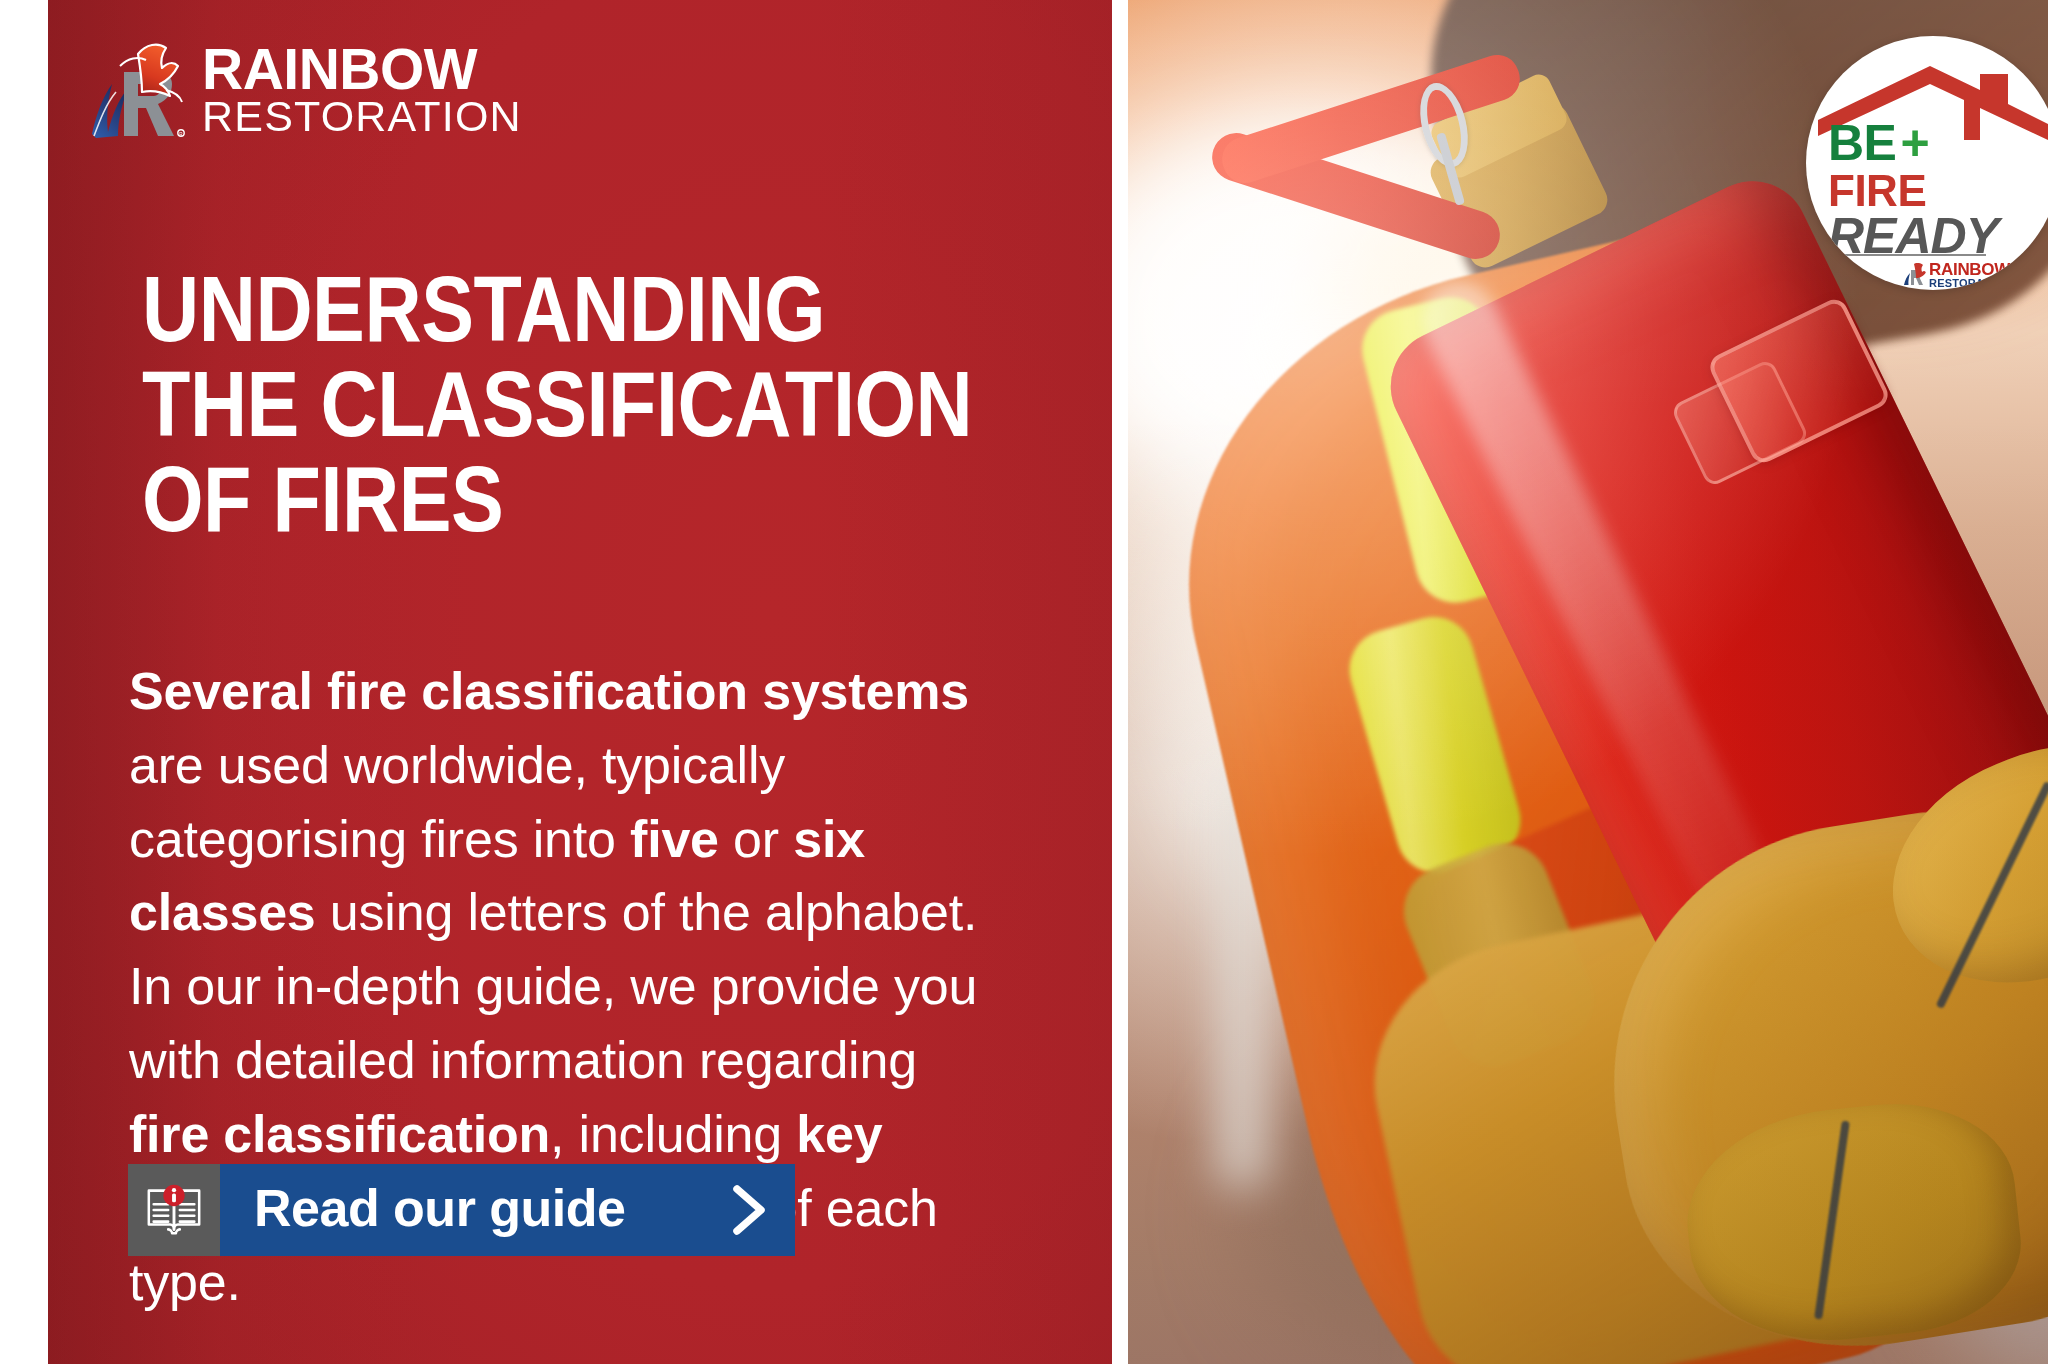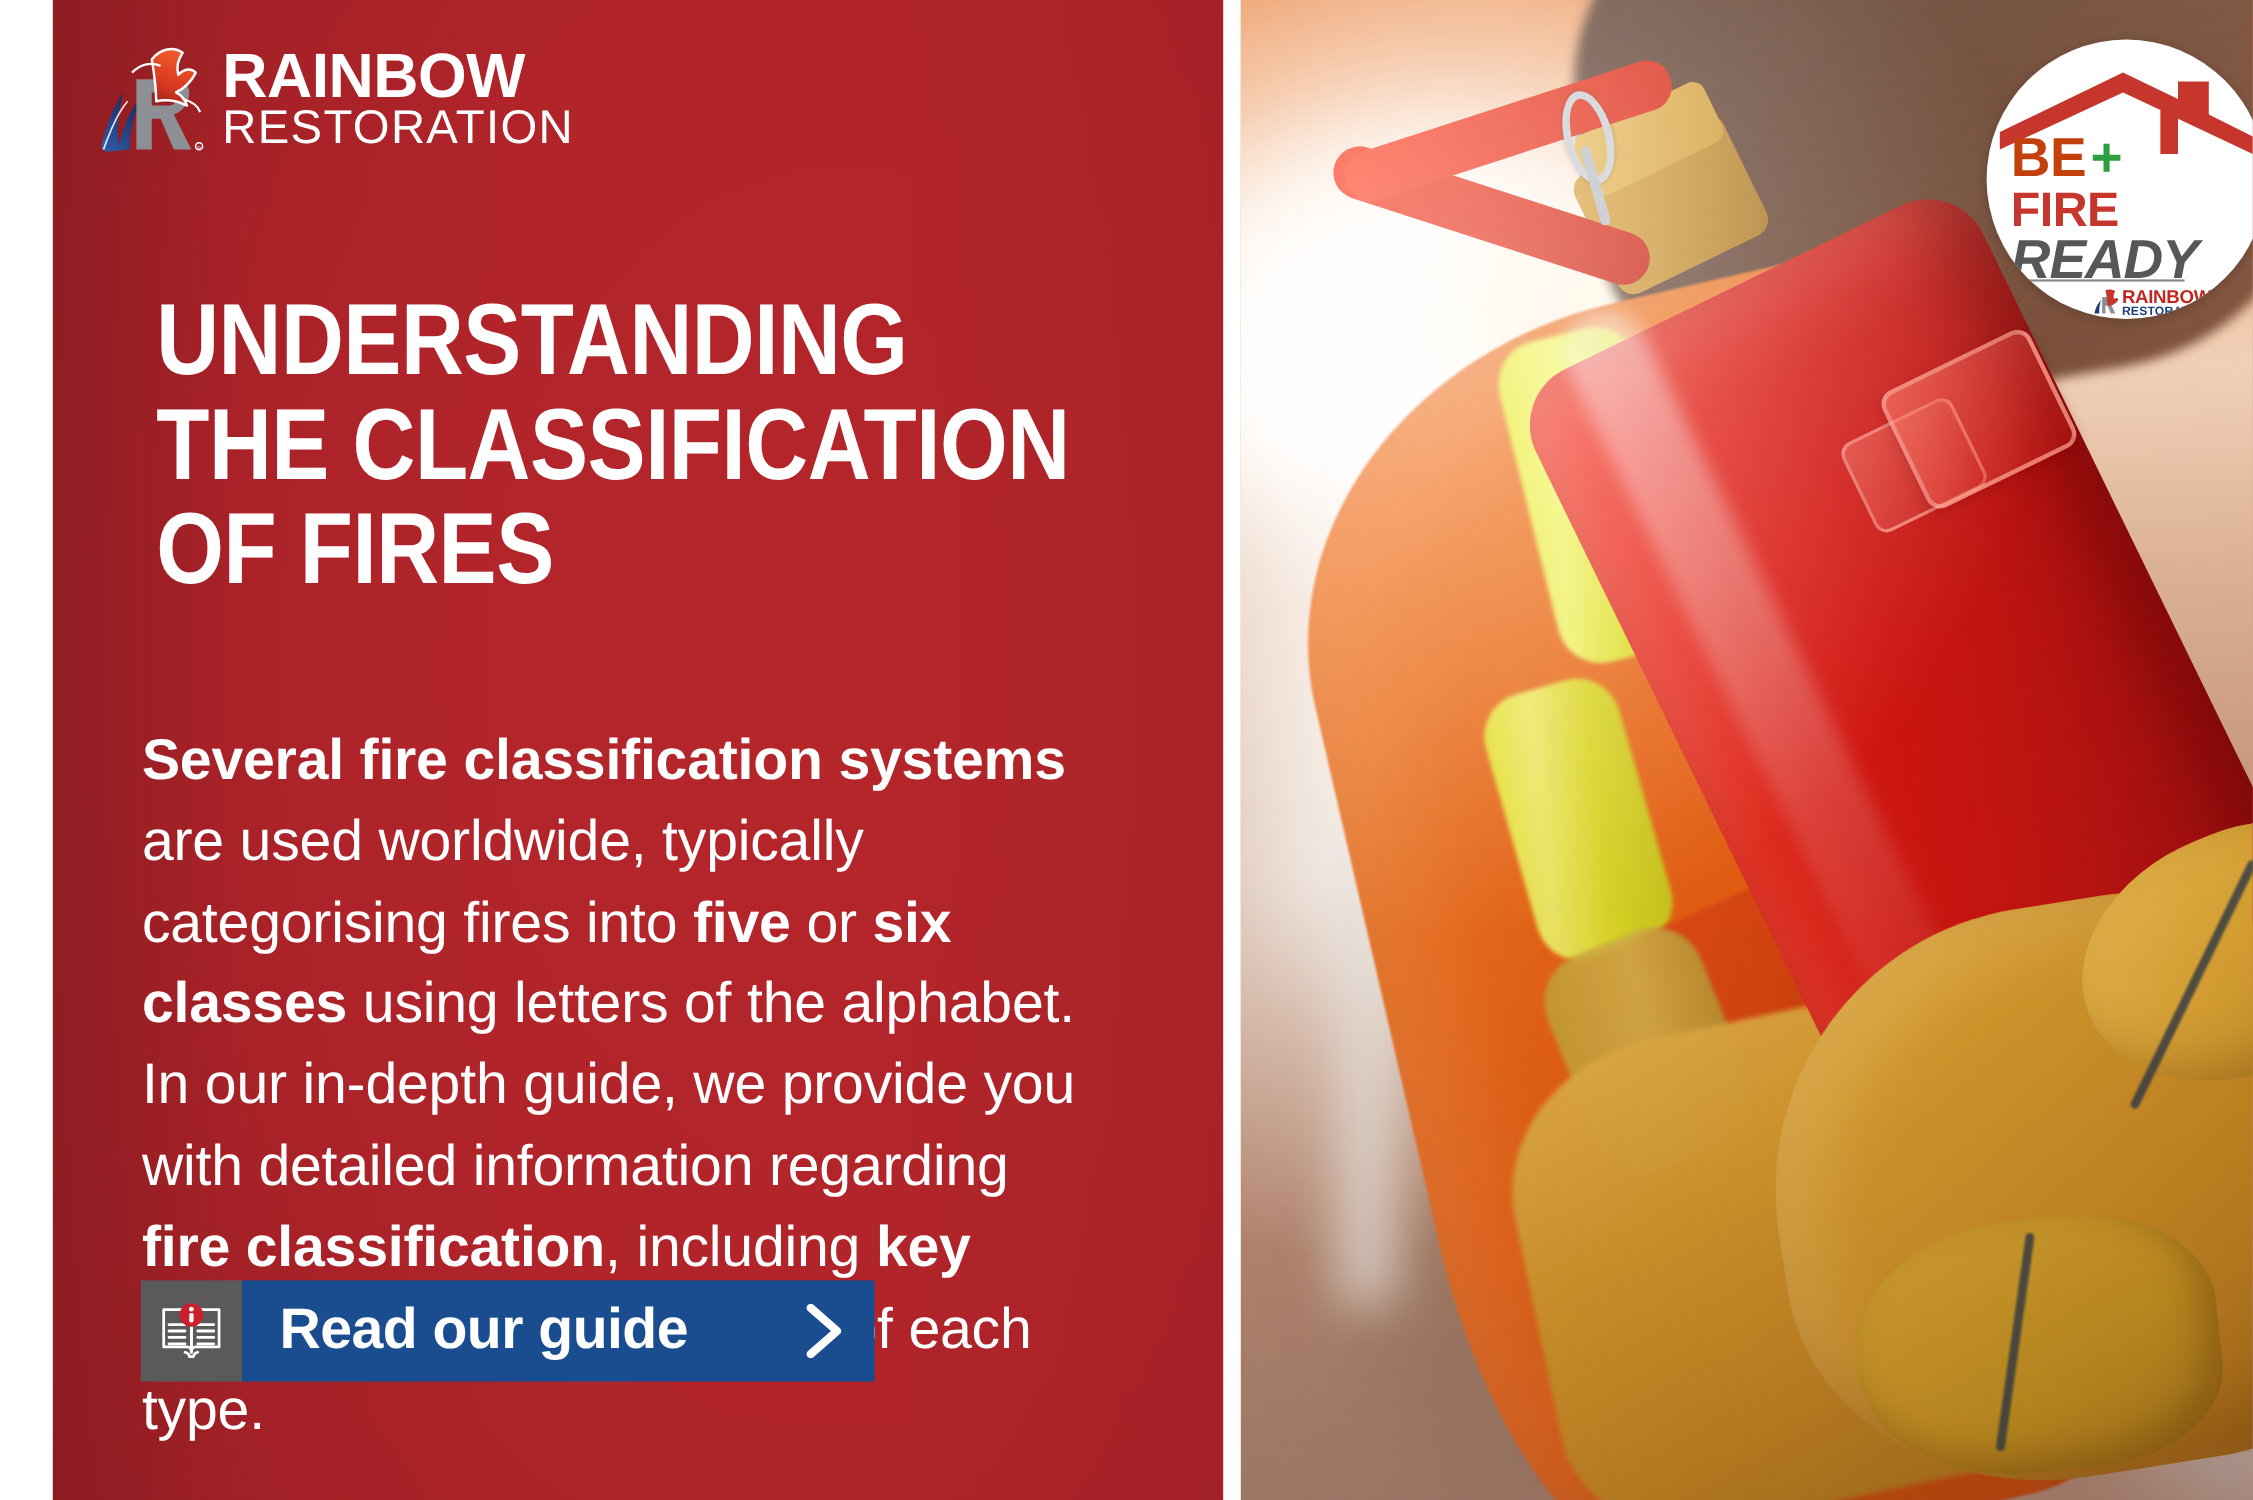--- a/index.html
+++ b/index.html
@@ -312,21 +312,21 @@
     overflow:hidden;
   }
   .badge-inner { position:relative; width:100%; height:100%; }
   .badge-roof { position:absolute; left:6px; top:26px; width:242px; height:78px; }
   .badge-lines {
     position:absolute; left:22px; top:84px; width:214px;
     display:flex; flex-direction:column; align-items:flex-start;
     line-height:.95;
   }
   .bl-row { display:flex; align-items:center; gap:4px; }
-  .bl-be  { font-family:"Liberation Sans", sans-serif; font-weight:700; font-size:50px; color:#c2410c; letter-spacing:-0.5px; }
+  .bl-be  { font-family:"Liberation Sans", sans-serif; font-weight:700; font-size:50px; color:#15803d; letter-spacing:-0.5px; }
   .bl-plus{ font-family:"Liberation Sans", sans-serif; font-weight:700; font-size:50px; color:#2e9f40; line-height:.7; }
   .bl-fire{ font-family:"Liberation Sans", sans-serif; font-weight:700; font-size:44px; color:#c6362c; letter-spacing:-0.5px; margin-top:2px; }
   .bl-ready{font-family:"Liberation Sans", sans-serif; font-weight:700; font-size:50px; color:#575757; letter-spacing:-1px; margin-top:2px;font-style:italic; }
   .badge-rule { position:absolute; left:28px; top:218px; width:152px; height:2px; background:#8a8a8a; }
   .badge-logo { position:absolute; left:96px; top:226px; display:flex; align-items:center; gap:3px; }
   .badge-logo svg { width:24px; height:24px; display:block; }
   .badge-logo-words { display:flex; flex-direction:column; line-height:.92; }
   .blw-rain { font-family:"Liberation Sans", sans-serif; font-weight:700; font-size:17px; color:#c0261e; letter-spacing:-0.3px; }
   .blw-rest { font-family:"Liberation Sans", sans-serif; font-weight:700; font-size:11px; color:#1c3f7a; letter-spacing:.2px; }
 </style>

